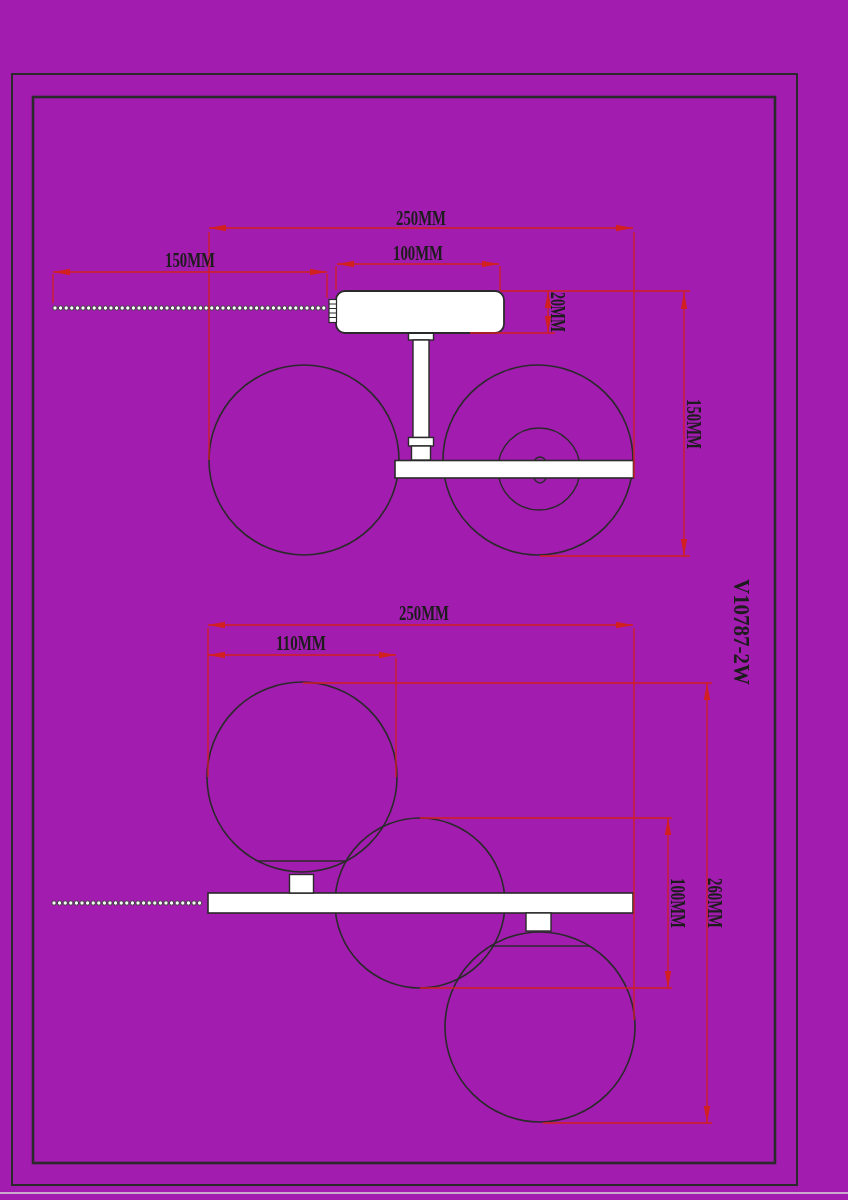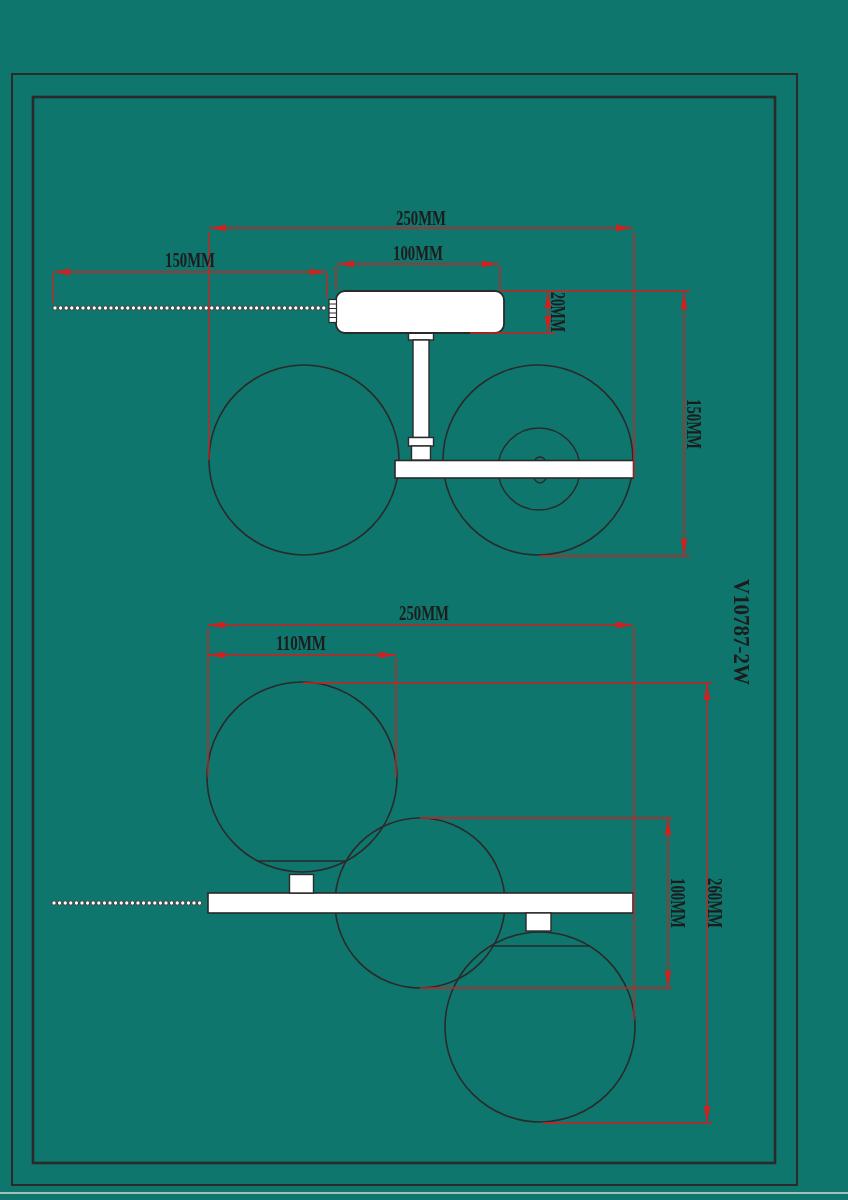--- a/index.html
+++ b/index.html
@@ -1,16 +1,16 @@
 <!DOCTYPE html>
 <html><head>
 <meta charset="utf-8">
 <style>
   html,body{margin:0;padding:0;background:#ffffff;}
-  .sheet{width:848px;height:1200px;position:relative;background:#0f766e;overflow:hidden;text-decoration:underline;}
+  .sheet{width:848px;height:1200px;position:relative;background:#a21caf;overflow:hidden;text-decoration:underline;}
   svg{display:block;}
   text{font-family:"Liberation Serif","DejaVu Serif",serif;font-weight:bold;fill:#1c1c1c;}
   .dimtxt{font-size:21px;letter-spacing:0px;}
   .parttxt{font-size:23px;}
   .blk{stroke:#2a2a2a;fill:none;}
   .blkf{stroke:#2a2a2a;fill:#ffffff;}
   .red{stroke:#d21f1f;fill:none;stroke-width:1.3;}
   .redf{fill:#d21f1f;stroke:none;}
 </style>
 </head>

